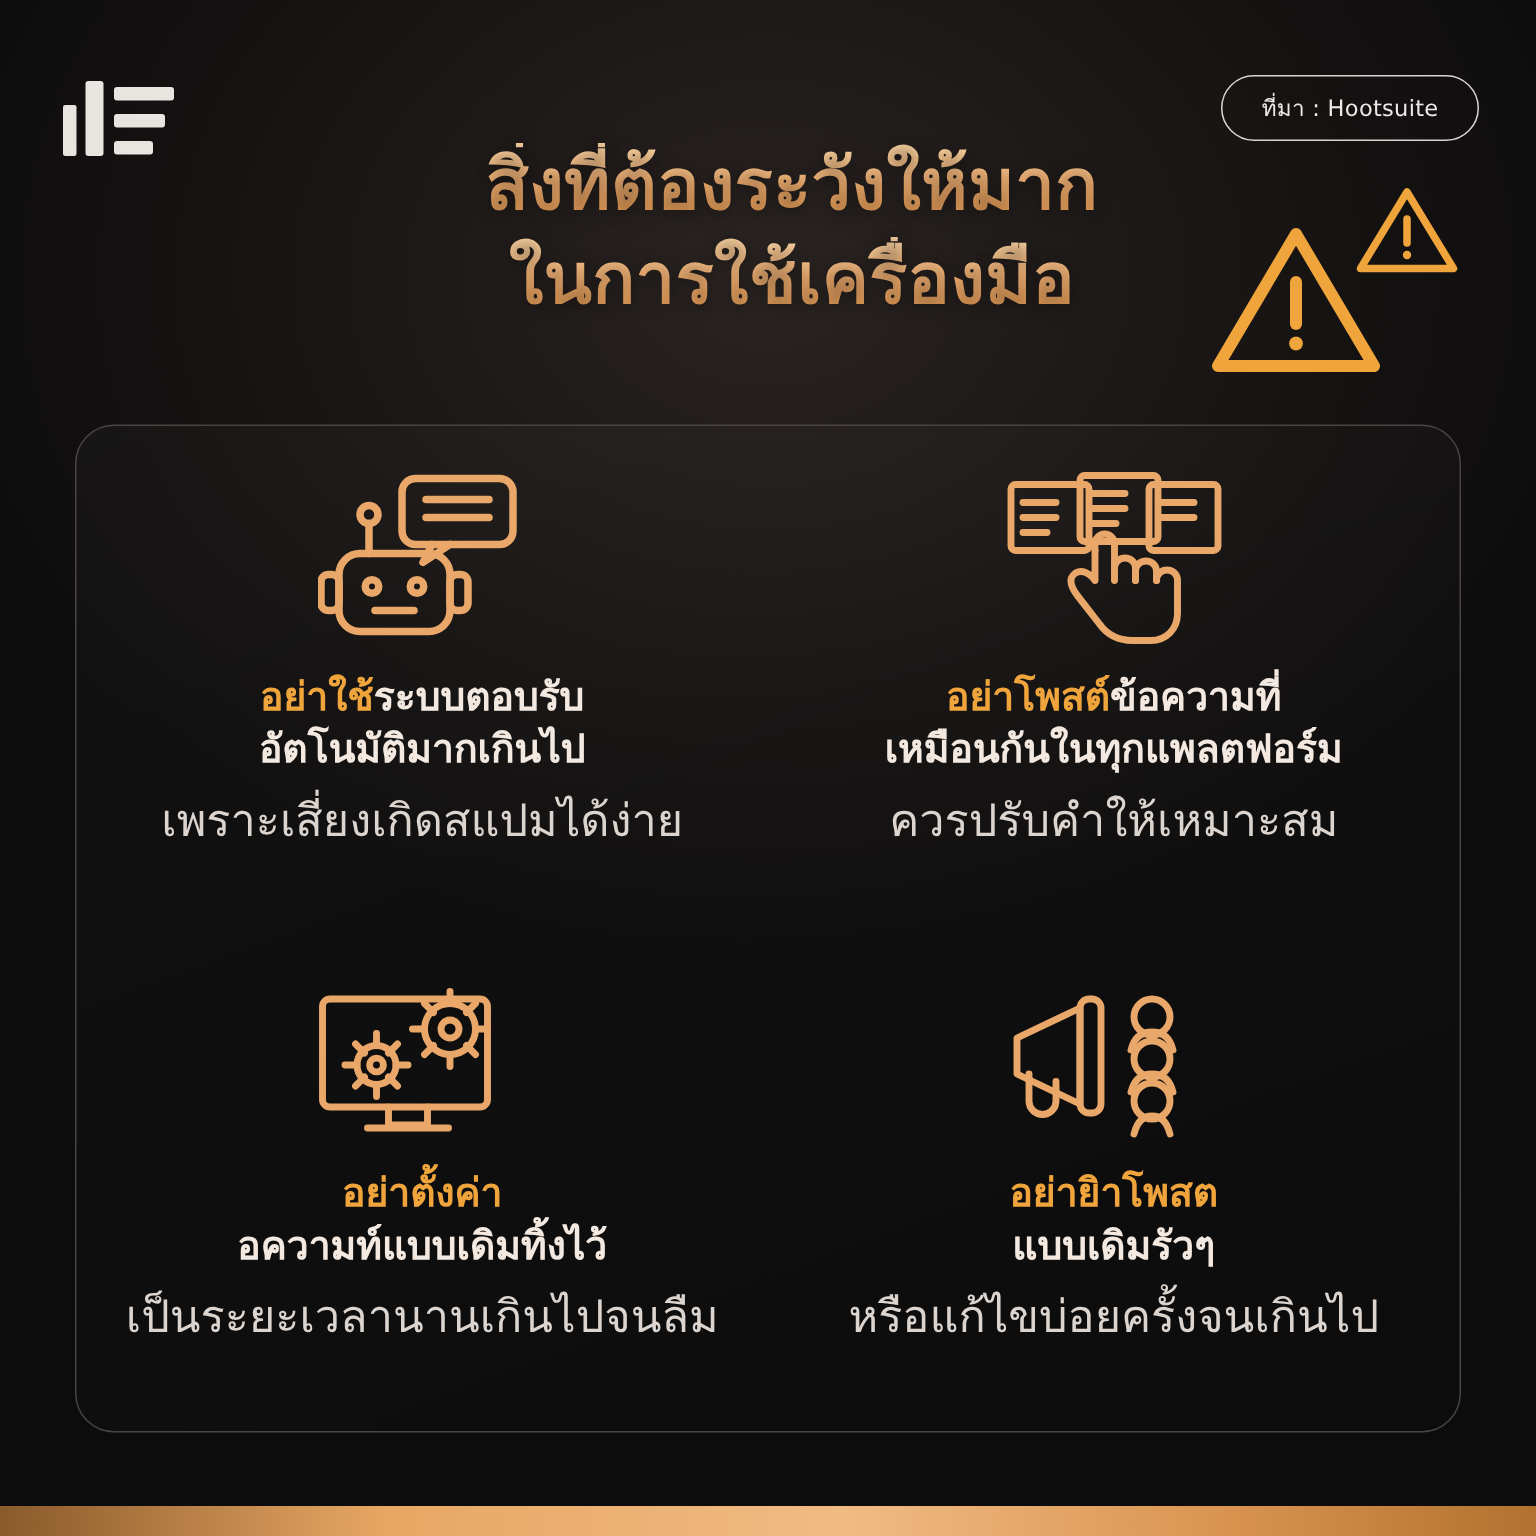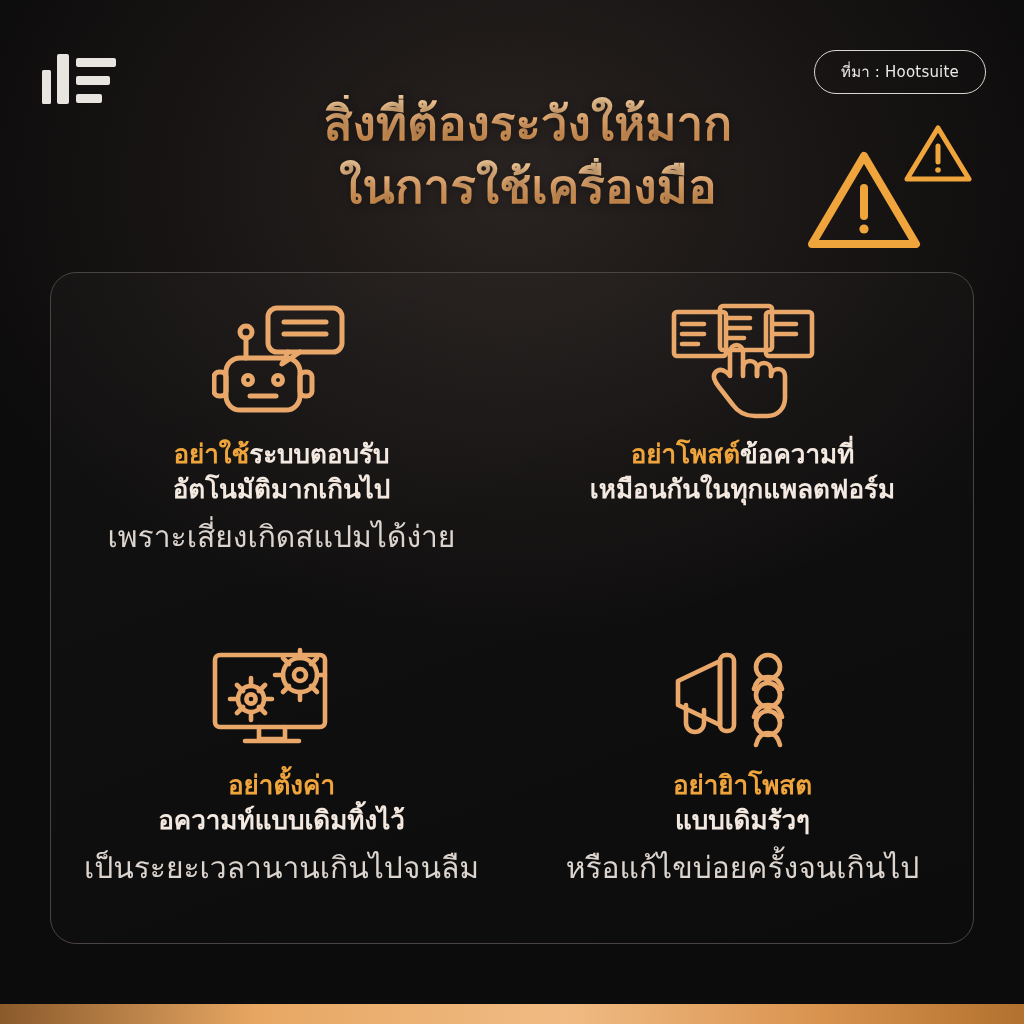--- a/index.html
+++ b/index.html
@@ -92,21 +92,21 @@
     right: 50px;
     top: 122px;
     width: 72px;
     height: 62px;
   }
 
   
   .card {
     position: absolute;
     left: 50px;
-    top: 272px;
+    top: 283px;
     width: 924px;
     height: 672px;
     border: 1.5px solid #4a4442;
     border-radius: 26px;
     background: linear-gradient(160deg, rgba(255,255,255,.025), rgba(255,255,255,0));
   }
 
   .grid {
     position: absolute;
     inset: 0;
@@ -242,20 +242,21 @@
               <path d="M103 74 v-6 c0 -4 -3 -7 -7 -7 c-4 0 -7 3 -7 7 v6"></path>
               <path d="M89 74 v-8 c0 -4 -3 -7 -7 -7 c-4 0 -7 3 -7 7 v8"></path>
               <path d="M75 66 V50 c0 -4 -3 -7 -6.5 -7 c-3.5 0 -6.5 3 -6.5 7 v4"></path>
             </g>
           </svg>
         </div>
         <div class="cell-title">
           <span class="hl">อย่าโพสต์</span><span>ข้อความที่</span><br>
           <span>เหมือนกันในทุกแพลตฟอร์ม</span>
         </div>
+        <div class="cell-sub">ควรปรับคำให้เหมาะสม</div>
       </div>
 
       <div class="cell row2">
         <div class="cell-icon">
           <svg class="ic" viewBox="0 0 150 120" width="150" height="120" aria-hidden="true">
             <g fill="none" stroke="#e9a86a" stroke-width="4.6" stroke-linecap="round" stroke-linejoin="round">
               <rect x="8" y="22" width="110" height="72" rx="5"></rect>
               <path d="M52 94 v12 h26 v-12"></path>
               <line x1="38" y1="108" x2="92" y2="108"></line>
               <circle cx="44" cy="66" r="13"></circle>

